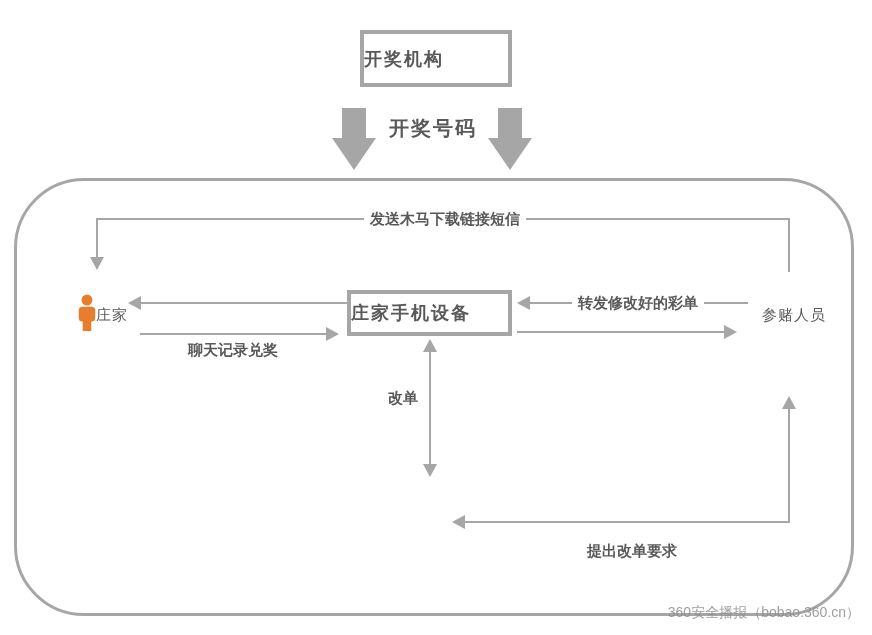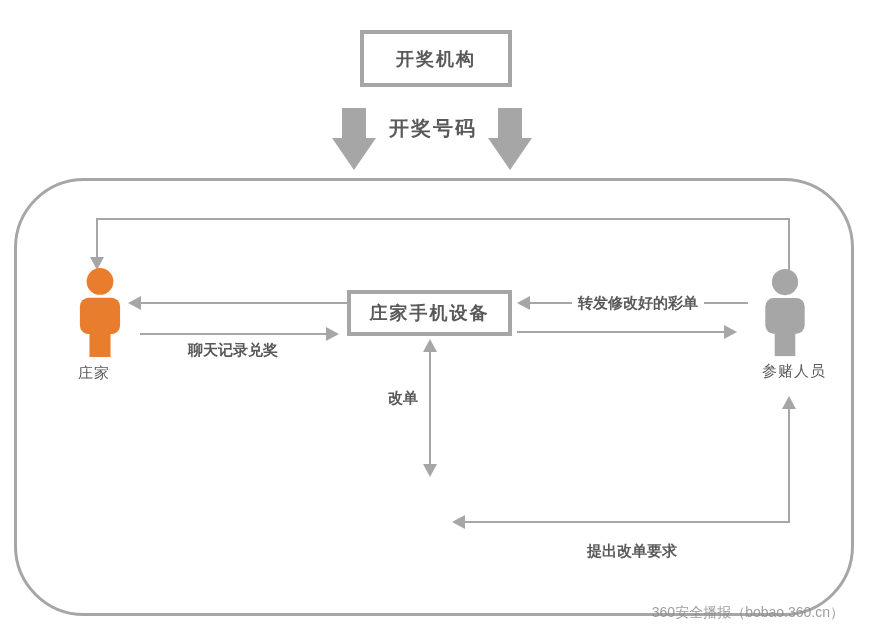--- a/index.html
+++ b/index.html
@@ -10,21 +10,21 @@
     --wm:#8c8c8c;
   }
   html,body{margin:0;padding:0;background:#fff;}
   body{font-family:"Liberation Sans",sans-serif;}
   .stage{position:relative;width:872px;height:635px;background:#fff;overflow:hidden;}
 
   
   .node-box{
     position:absolute;box-sizing:border-box;background:#fff;
     border:4px solid var(--line);
-    display:flex;align-items:center;justify-content:center;
+    display:flex;align-items:center;justify-content:flex-start;
     font-weight:bold;color:var(--text);font-size:18px;letter-spacing:2px;
     z-index:5;
   }
   .big-round{
     position:absolute;left:14px;top:178px;width:840px;height:438px;
     box-sizing:border-box;border:3px solid var(--line);border-radius:70px;
     z-index:0;background:#fff;
   }
 
   
@@ -44,28 +44,28 @@
     position:absolute;transform:translate(-50%,-50%);
     background:#fff;padding:0 6px;white-space:nowrap;
     font-weight:bold;color:var(--text);font-size:15px;z-index:4;
   }
   .edge-label.nobg{background:transparent;}
   .big-label{
     position:absolute;transform:translate(-50%,-50%);
     font-weight:bold;color:var(--text);font-size:20px;letter-spacing:2px;
     white-space:nowrap;z-index:4;background:#fff;padding:0 4px;
   }
-  .actor{position:absolute;z-index:3;display:flex;flex-direction:column;}
+  .actor{position:absolute;z-index:3;display:flex;flex-direction:row;align-items:center;}
   .actor-label{
     margin-top:4px;color:var(--text);font-size:15px;letter-spacing:1px;white-space:nowrap;
   }
   .person-orange{color:var(--orange);}
   .person-gray{color:var(--actor);}
   .watermark{
-    position:absolute;right:28px;top:604px;z-index:6;
+    position:absolute;right:12px;top:604px;z-index:6;
     color:var(--wm);font-size:14px;opacity:.85;white-space:nowrap;
   }
 </style>
 </head>
 <body>
 
 <div class="stage">
 
   <div class="node-box" style="left:360px;top:30px;width:152px;height:57px;">
     <span>开奖机构</span>
@@ -76,20 +76,21 @@
   <div class="block-stem" style="left:498px;top:108px;"></div>
   <div class="block-head" style="left:488px;top:138px;"></div>
   <div class="big-label" style="left:433px;top:128px;text-align:center;">开奖号码</div>
 
   <div class="big-round"></div>
 
   <div class="line" style="left:96px;top:218px;width:694px;height:2px;"></div>
   <div class="line" style="left:96px;top:218px;width:2px;height:40px;"></div>
   <div class="line" style="left:788px;top:218px;width:2px;height:54px;"></div>
   <div class="ah ah-down" style="left:90px;top:257px;"></div>
+  <div class="edge-label" style="left:445px;top:219px;">发送木马下载链接短信</div>
 
   <div class="node-box" style="left:347px;top:290px;width:165px;height:46px;">
     <span>庄家手机设备</span>
   </div>
 
   <div class="line" style="left:140px;top:302px;width:207px;height:2px;"></div>
   <div class="ah ah-left" style="left:128px;top:296px;"></div>
 
   <div class="line" style="left:140px;top:333px;width:186px;height:2px;"></div>
   <div class="ah ah-right" style="left:326px;top:327px;"></div>

